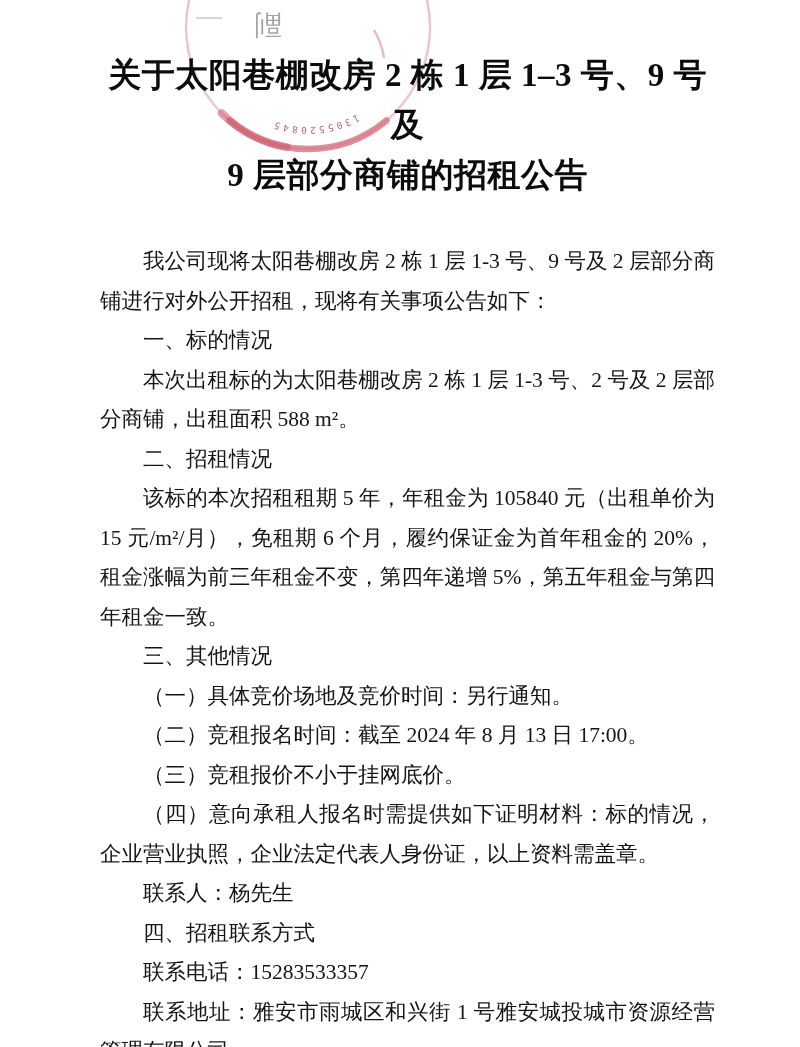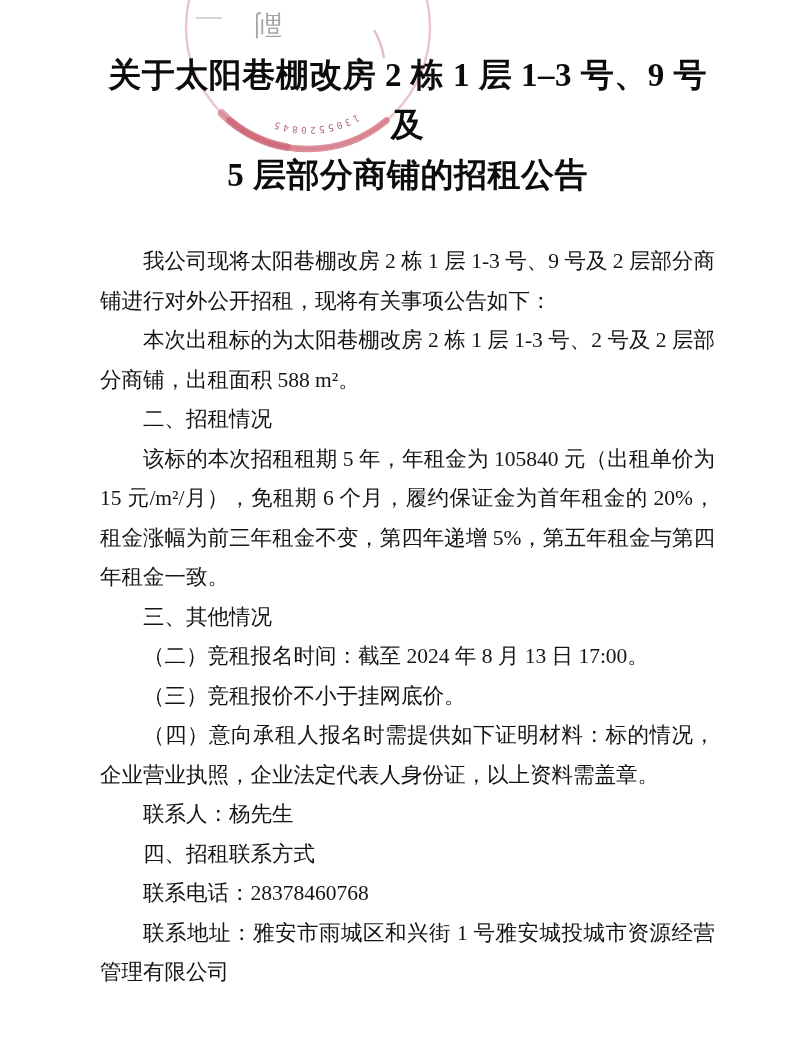--- a/index.html
+++ b/index.html
@@ -73,32 +73,34 @@
     </text>
 
     <text x="88" y="12" font-size="28" fill="#5a5a5a" opacity="0.55" transform="rotate(180 96 14)">副</text>
     <path d="M 18 18 h 26" stroke="#9a9a9a" stroke-width="2" opacity="0.4"></path>
     <path d="M 196 30 q 8 14 10 28" stroke="#d98f9a" stroke-width="2.5" fill="none" opacity="0.6"></path>
   </svg>
 
   <div class="content">
     <h1 class="title">
       <span class="tline">关于太阳巷棚改房 2 栋 1 层 1–3 号、9 号及</span>
-      <span class="tline">5 层部分商铺的招租公告</span>
+      <span class="tline">9 层部分商铺的招租公告</span>
     </h1>
 
     <div class="bodytext" id="paragraphs">
         <p class="para">我公司现将太阳巷棚改房 2 栋 1 层 1-3 号、9 号及 2 层部分商铺进行对外公开招租，现将有关事项公告如下：</p>
+        <p class="para">一、标的情况</p>
         <p class="para">本次出租标的为太阳巷棚改房 2 栋 1 层 1-3 号、2 号及 2 层部分商铺，出租面积 588 m²。</p>
         <p class="para">二、招租情况</p>
         <p class="para">该标的本次招租租期 5 年，年租金为 105840 元（出租单价为 15 元/m²/月），免租期 6 个月，履约保证金为首年租金的 20%，租金涨幅为前三年租金不变，第四年递增 5%，第五年租金与第四年租金一致。</p>
         <p class="para">三、其他情况</p>
+        <p class="para">（一）具体竞价场地及竞价时间：另行通知。</p>
         <p class="para">（二）竞租报名时间：截至 2024 年 8 月 13 日 17:00。</p>
         <p class="para">（三）竞租报价不小于挂网底价。</p>
         <p class="para">（四）意向承租人报名时需提供如下证明材料：标的情况，企业营业执照，企业法定代表人身份证，以上资料需盖章。</p>
         <p class="para">联系人：杨先生</p>
         <p class="para">四、招租联系方式</p>
-        <p class="para">联系电话：28378460768</p>
+        <p class="para">联系电话：15283533357</p>
         <p class="para">联系地址：雅安市雨城区和兴街 1 号雅安城投城市资源经营管理有限公司</p>
       </div>
   </div>
 
 </div>
 
 </body></html>

